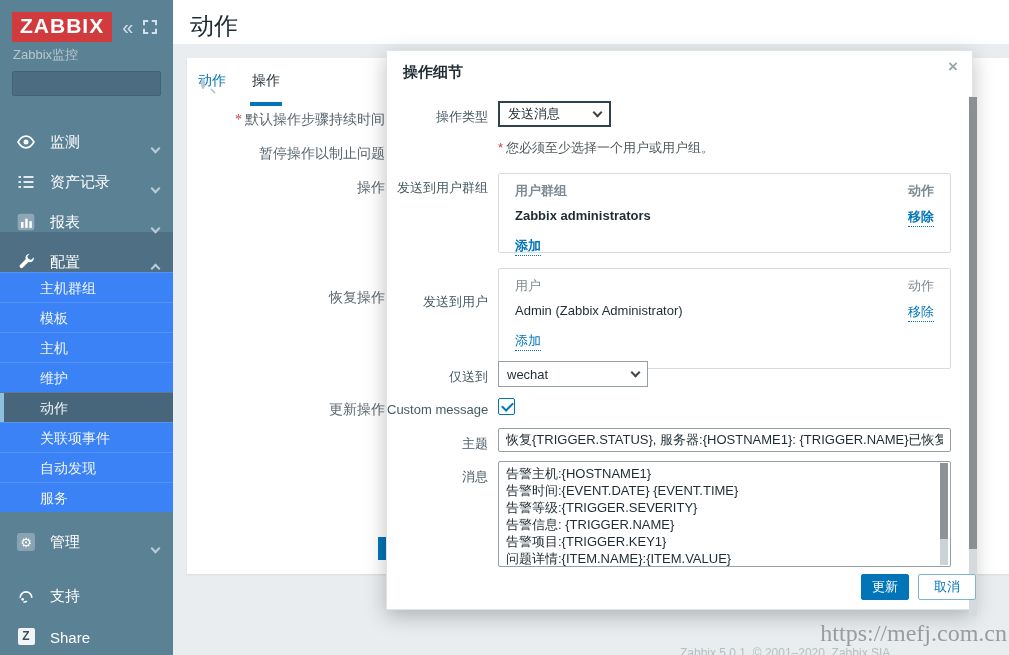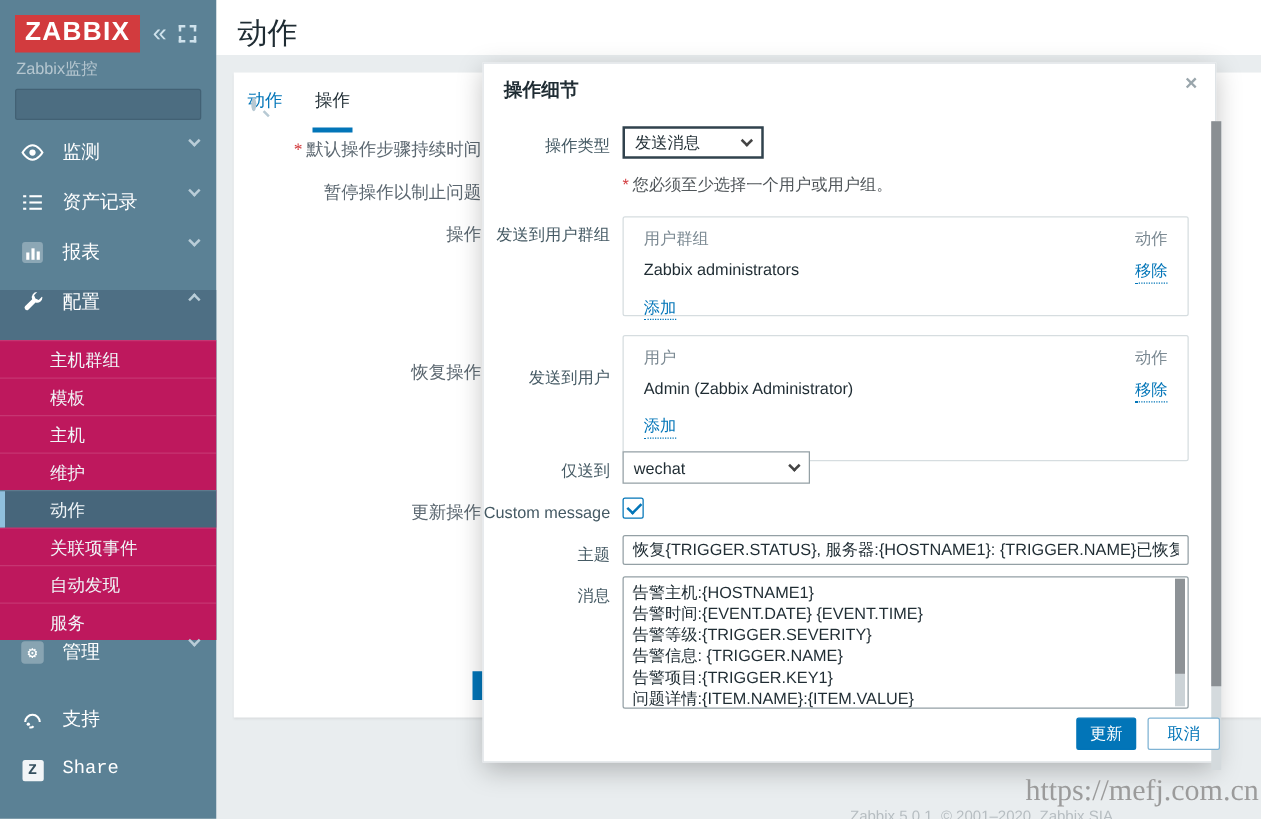--- a/index.html
+++ b/index.html
@@ -18,30 +18,30 @@
   .search { position:absolute; left:12px; top:71px; width:149px; height:25px;
     background:#4c6d81; border:1px solid #426174; border-radius:2px; display:flex; align-items:center; }
   .search input { flex:1; background:transparent; border:none; outline:none; height:100%;
     color:#fff; font-size:13px; padding:0 6px; }
   .mag { width:11px; height:11px; border:2px solid #b7c9d3; border-radius:50%;
     position:relative; margin-right:8px; }
   .mag::after { content:""; position:absolute; width:2px; height:6px; background:#b7c9d3;
     left:9px; top:8px; transform:rotate(-45deg); }
 
   .nav { position:absolute; top:112px; left:0; width:173px; }
-  .nav-item { height:40px; display:flex; align-items:flex-start; padding:0 14px 0 16px;
-    font-size:15px; cursor:pointer; position:relative;font-family:Liberation Mono, monospace; }
+  .nav-item { height:40px; display:flex; align-items:flex-end; padding:0 14px 0 16px;
+    font-size:15px; cursor:pointer; position:relative; }
   .nav-item .icon { width:20px; height:20px; margin-right:14px; display:flex;
     align-items:center; justify-content:center; flex-shrink:0; }
   .nav-item .lbl { flex:1; }
   .chev { width:7px; height:7px; border-right:2px solid #b9cdd8; border-bottom:2px solid #b9cdd8;
     transform:rotate(45deg); margin-top:-3px; }
   .chev.up { transform:rotate(-135deg); margin-top:4px; }
   .group-open { background:#4e6f84; }
-  .submenu { background:#be185d; }
+  .submenu { background:#3b82f6; }
   .sub-item { height:30px; line-height:30px; padding-left:40px; font-size:14px;
     color:#f0f5f8; border-top:1px solid rgba(255,255,255,.13); cursor:pointer; position:relative; }
   .sub-item.active { background:#47667b; }
   .sub-item.active::before { content:""; position:absolute; left:0; top:0; bottom:0;
     width:4px; background:#8fc0dd; }
   .nav-bottom { position:absolute; left:0; width:173px; }
   .sq-icon { width:18px; height:18px; background:rgba(255,255,255,.28); border-radius:3px;
     display:flex; align-items:center; justify-content:center; font-size:13px; color:#fff; }
   .z-icon { width:17px; height:17px; background:#f2f5f7; color:#35505f; font-weight:bold;
     font-size:12px; display:flex; align-items:center; justify-content:center; border-radius:2px; }
@@ -73,21 +73,21 @@
     transform:rotate(45deg); margin-left:auto; margin-top:-4px; }
   .sel1 { top:50px; width:113px; border:2px solid #30424d; }
   .sel2 { top:310px; width:150px; border:1px solid #94a0a5; }
   .note { position:absolute; left:111px; top:88px; font-size:13px; color:#50565a; }
   .listbox { position:absolute; left:111px; width:453px; border:1px solid #d6dde0;
     border-radius:2px; padding:8px 16px 10px 16px; font-size:13px; }
   .lb-head { display:flex; color:#7c8a93; margin-bottom:8px; }
   .lb-row { display:flex; color:#1f2c33; margin-bottom:10px; }
   .lb-spacer { flex:1; }
   .blue-link { color:#0275b8; border-bottom:1px dotted #0275b8; cursor:pointer; display:inline-block; }
-  .box1 { top:122px; height:80px; }
+  .box1 { top:122px; height:80px;font-weight:bold; }
   .box2 { top:217px; height:101px; }
   .cm-check { position:absolute; left:111px; top:347px; width:17px; height:17px;
     border:1px solid #0275b8; border-radius:2px; background:#fff; cursor:pointer; }
   .cm-check::after { content:""; position:absolute; left:3px; top:3px; width:9px; height:5px;
     border-left:2px solid #0275b8; border-bottom:2px solid #0275b8; transform:rotate(-45deg); }
   .subject { position:absolute; left:111px; top:377px; width:453px; height:24px;
     border:1px solid #94a0a5; border-radius:2px; font-size:13px; color:#1f2c33; padding:0 7px;
     font-family:"Liberation Sans","DejaVu Sans",sans-serif; }
   .message { position:absolute; left:111px; top:410px; width:453px; height:106px;
     border:1px solid #94a0a5; border-radius:2px; font-size:13px; color:#1f2c33;

